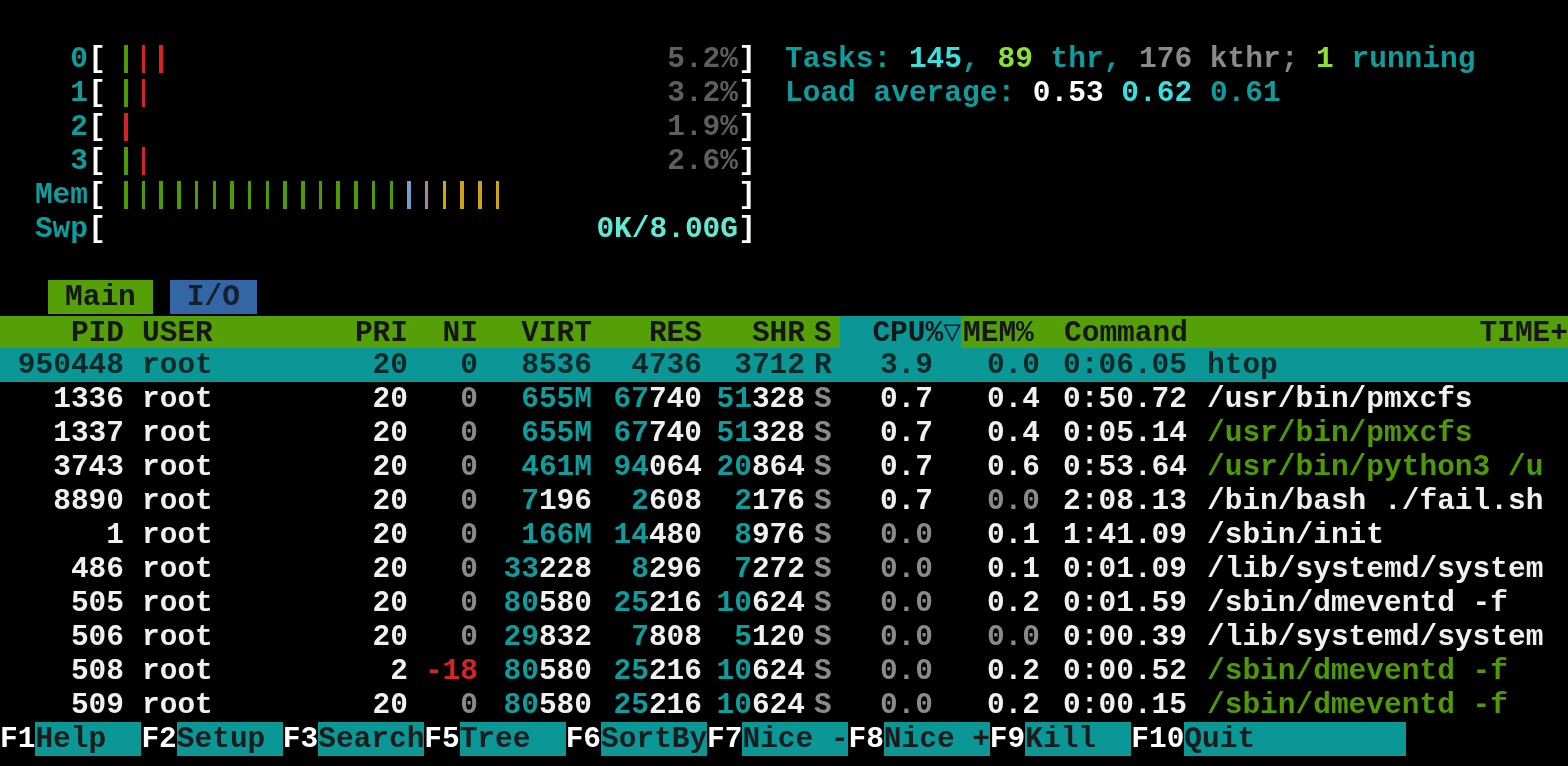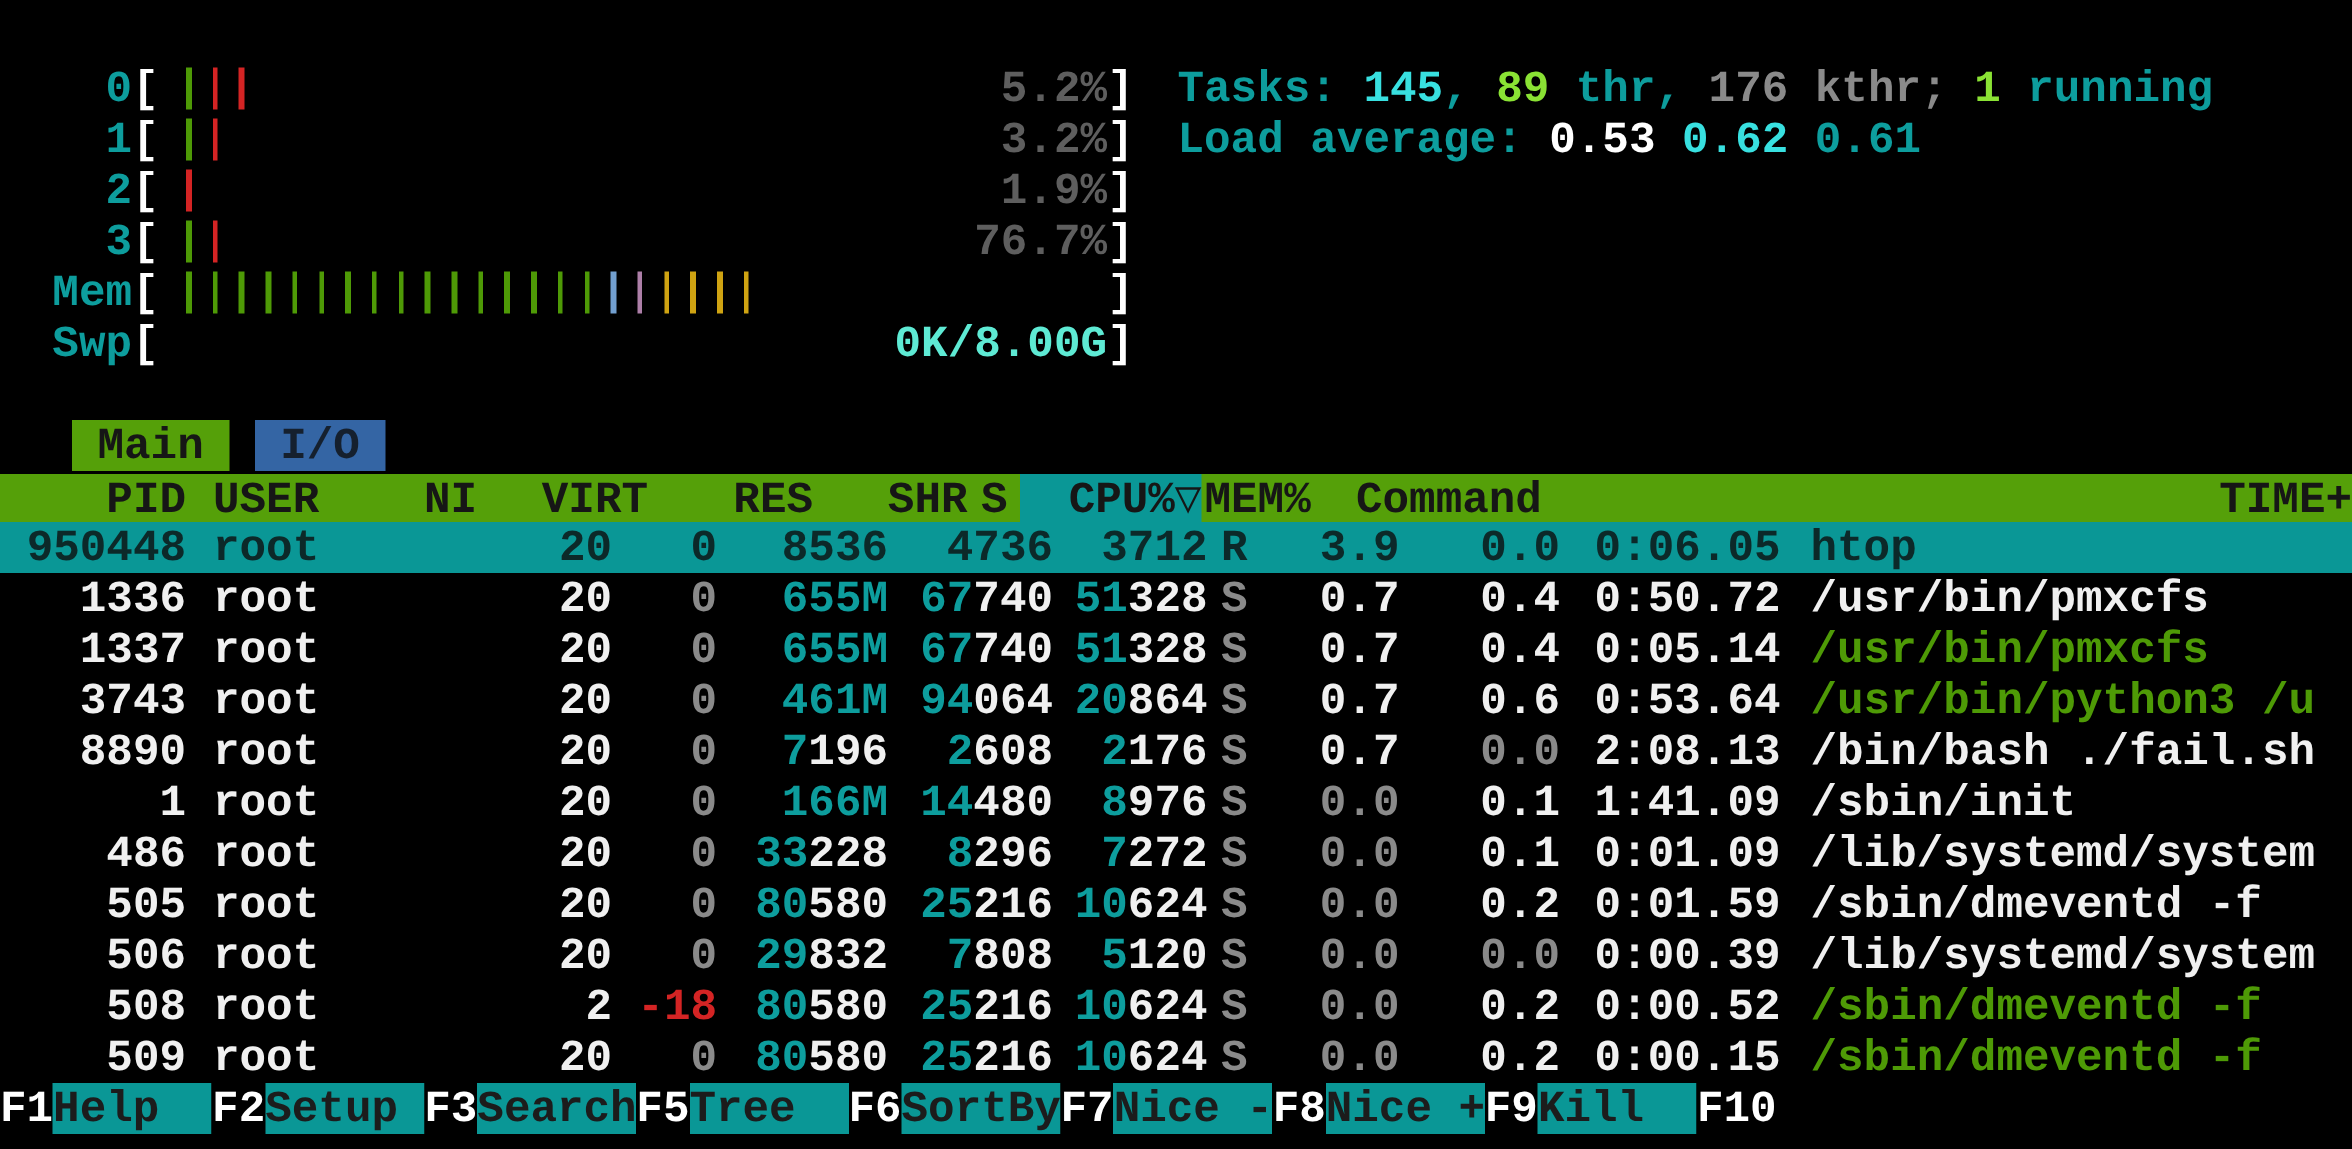--- a/index.html
+++ b/index.html
@@ -89,21 +89,21 @@
           <span class="mval" style="color: rgb(94, 94, 94);">1.9%</span>
         </span>
         <span class="mbr">]</span>
       </div>
       <div class="mrow">
         <span class="mlabel" style="color: rgb(13, 157, 157);">3</span>
         <span class="mbr">[</span>
         <span class="mzone">
           <span class="mbar" style="left: 18px; background: rgb(78, 154, 6);"></span>
           <span class="mbar" style="left: 35.7px; background: rgb(212, 36, 36);"></span>
-          <span class="mval" style="color: rgb(94, 94, 94);">76.7%</span>
+          <span class="mval" style="color: rgb(94, 94, 94);">2.6%</span>
         </span>
         <span class="mbr">]</span>
       </div>
       <div class="mrow">
         <span class="mlabel" style="color: rgb(13, 157, 157);">Mem</span>
         <span class="mbr">[</span>
         <span class="mzone">
           <span class="mbar" style="left: 18px; background: rgb(78, 154, 6);"></span>
           <span class="mbar" style="left: 35.7px; background: rgb(78, 154, 6);"></span>
           <span class="mbar" style="left: 53.4px; background: rgb(78, 154, 6);"></span>
@@ -145,20 +145,21 @@
     </div>
 
   <div class="tabs">
     <div class="tab tab-main" style="background: rgb(85, 160, 9); color: rgb(22, 22, 22);">Main</div>
     <div class="tab tab-io" style="background: rgb(52, 101, 164); color: rgb(21, 32, 46);">I/O</div>
   </div>
 
   <div class="thead" id="thead" style="background: rgb(85, 160, 9); color: rgb(22, 22, 22);">
     <div class="hc c0">PID</div>
     <div class="hc c1">USER</div>
+    <div class="hc c2">PRI</div>
     <div class="hc c3">NI</div>
     <div class="hc c4">VIRT</div>
     <div class="hc c5">RES</div>
     <div class="hc c6">SHR</div>
     <div class="hc c7">S</div>
     <div class="hc hcpu" style="background: rgb(10, 151, 150);">CPU%▽</div>
     <div class="hc hmem">MEM%</div>
     <div class="hc hcmd">Command</div>
     <div class="hc htime">TIME+</div>
   </div>
@@ -205,16 +206,17 @@
       <div class="fk">
         <span class="fk-key">F8</span>
         <span class="fk-label" style="background: rgb(10, 151, 150); color: rgb(28, 28, 28);">Nice +</span>
       </div>
       <div class="fk">
         <span class="fk-key">F9</span>
         <span class="fk-label" style="background: rgb(10, 151, 150); color: rgb(28, 28, 28);">Kill</span>
       </div>
       <div class="fk">
         <span class="fk-key">F10</span>
+        <span class="fk-label" style="background: rgb(10, 151, 150); color: rgb(28, 28, 28);">Quit</span>
       </div>
     </div>
 
 </div>
 
 </body></html>

